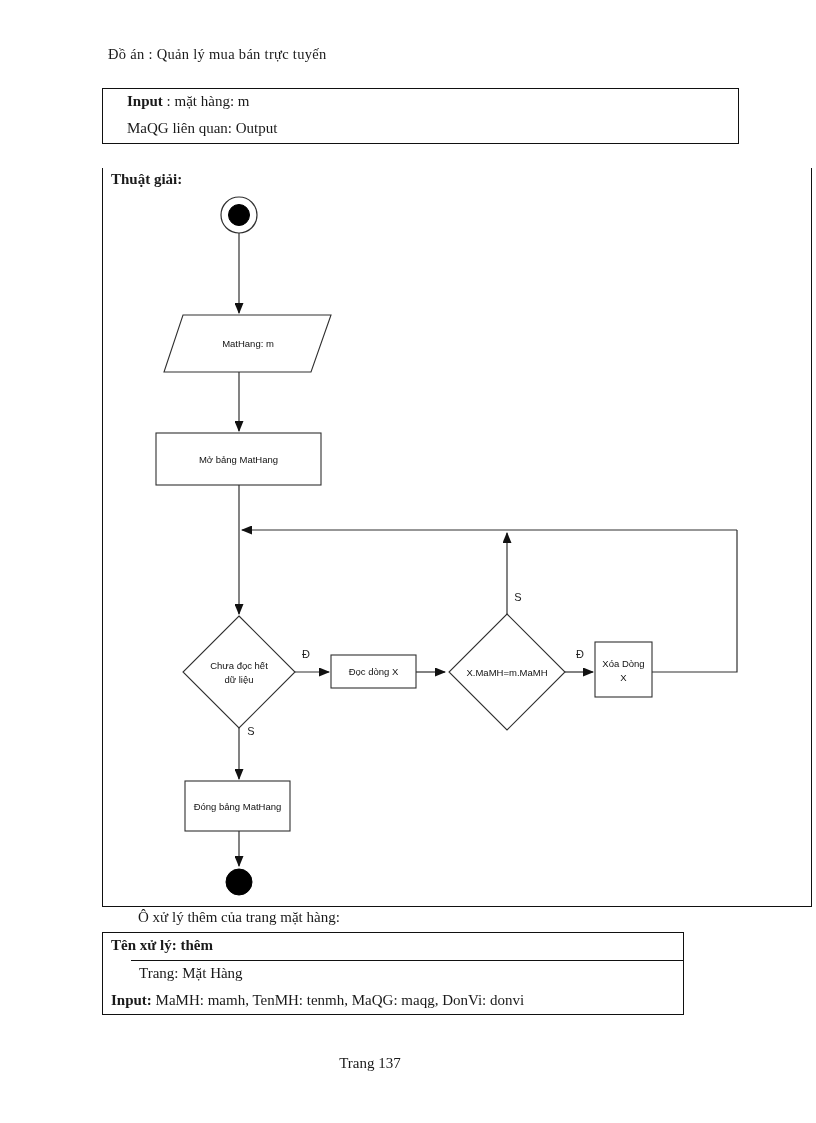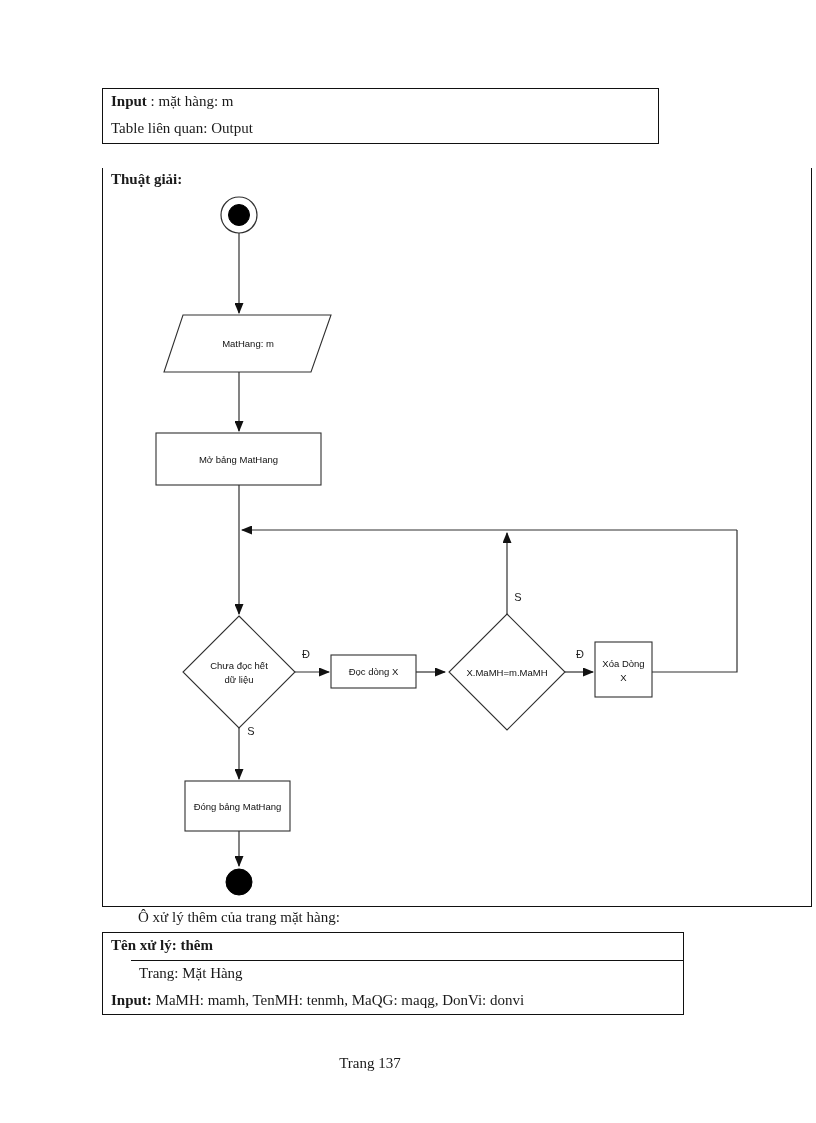--- a/index.html
+++ b/index.html
@@ -29,24 +29,25 @@
     font-size: 14.5px;
     letter-spacing: 0.3px;
     white-space: nowrap;
   }
 
   
   .info-table {
     position: absolute;
     left: 102px;
     top: 88px;
-    width: 557px;
+    width: 637px;
     border: 1.4px solid #111;
     box-sizing: border-box;
     background: #fff;
+    padding-left: 16px;
   }
   .info-row {
     padding: 3px 8px 4px 8px;
     font-size: 15px;
     line-height: 1.32;
     white-space: nowrap;
   }
   .rule-row {
     border-top: 1.4px solid #111;
     margin-left: 28px;
@@ -151,27 +152,28 @@
     width: 740px;
     text-align: center;
     font-size: 15px;
   }
 </style>
 </head>
 <body>
 
 <div class="page">
 
+  <div class="doc-header">Đồ án : Quản lý mua  bán trực tuyến</div>
 
   <div class="info-table">
     <div class="info-row">
       <span class="lbl-b">Input</span><span> : </span><span>mặt hàng:  m</span>
     </div>
     <div class="info-row">
-      <span>Table  liên quan:</span><span> </span><span> Output</span>
+      <span>MaQG  liên quan:</span><span> </span><span> Output</span>
     </div>
   </div>
 
   <div class="flow-panel">
     <div class="flow-title">Thuật  giải:</div>
 
     <svg class="flow-svg" width="635" height="737" viewBox="0 0 635 737">
       <defs>
         <marker id="ah" markerWidth="11" markerHeight="9" refX="10" refY="4.5" orient="auto" markerUnits="userSpaceOnUse">
           <path d="M0,0 L11,4.5 L0,9 z" fill="#111"></path>

